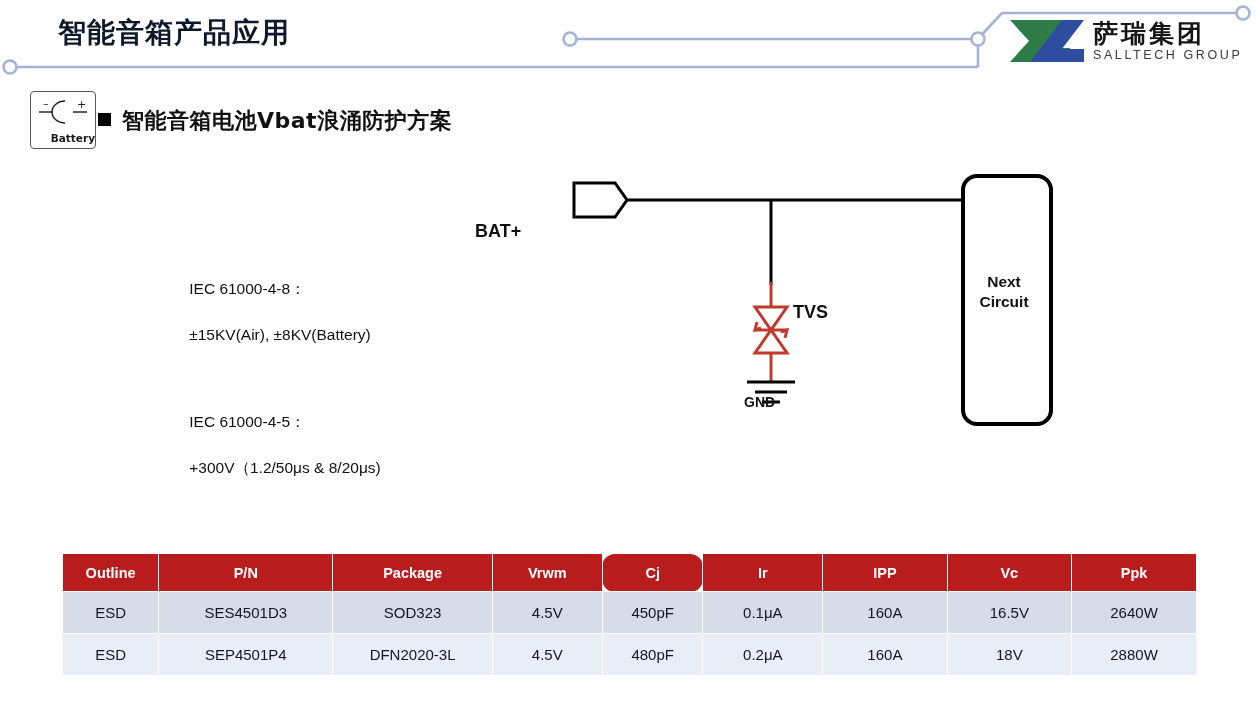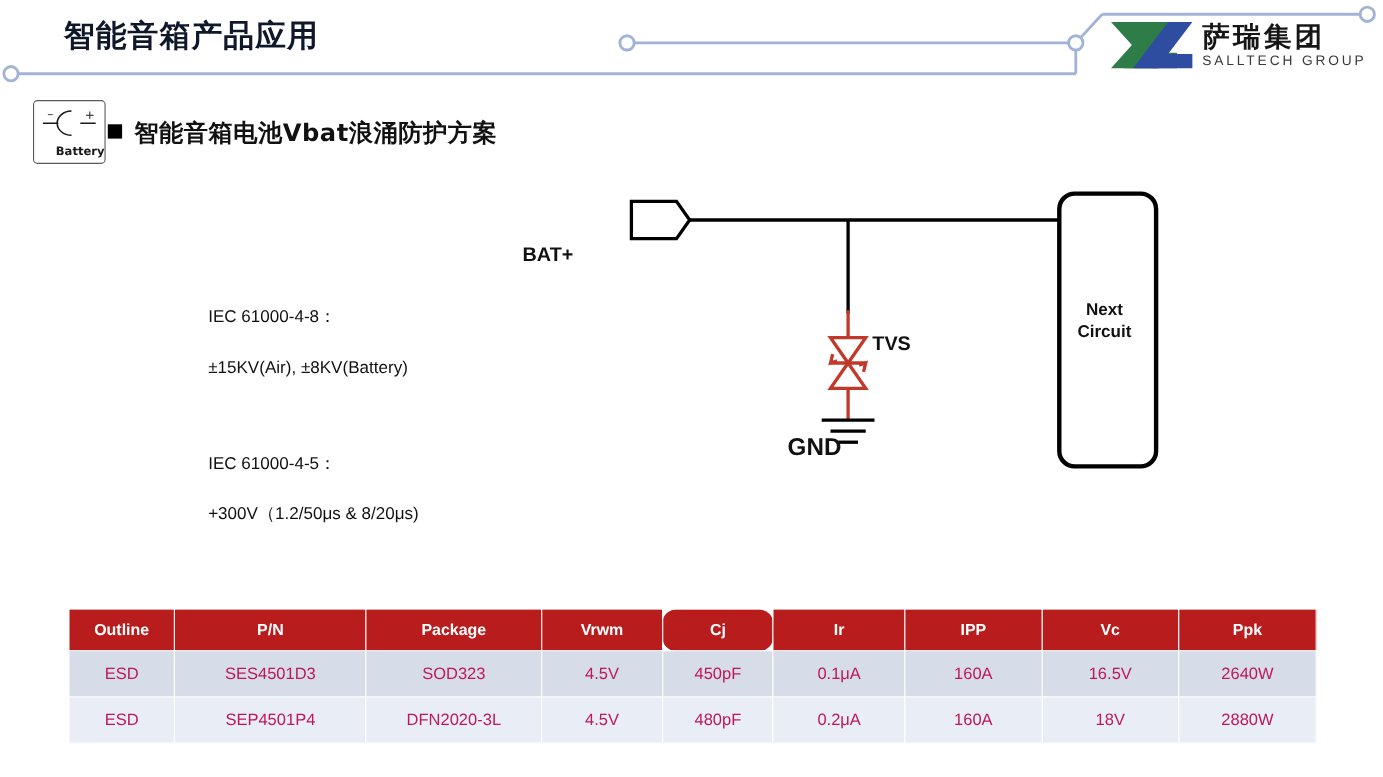--- a/index.html
+++ b/index.html
@@ -69,40 +69,40 @@
 
   
   .circuit{position:absolute;left:455px;top:170px;width:620px;height:270px;}
 
   .lbl{
     position:absolute;font-weight:bold;color:#111;
     font-family:"Liberation Sans",sans-serif;white-space:nowrap;
   }
   .lbl-bat{left:475px;top:221px;font-size:18px;}
   .lbl-tvs{left:793px;top:302px;font-size:18px;}
-  .lbl-gnd{left:716px;top:394px;font-size:22px;}
+  .lbl-gnd{left:744px;top:394px;font-size:14px;}
   .lbl-next{
     left:963px;top:272px;width:82px;text-align:center;
     font-size:15.5px;line-height:20px;
   }
 
   
   .spec-table{
     position:absolute;left:62px;top:553px;
     width:1135px;border-collapse:collapse;
     font-family:"Liberation Sans",sans-serif;
   }
   .spec-table th{
     background:#b91c1c;color:#ffffff;
     font-size:14.5px;font-weight:bold;
     height:35px;border:1.5px solid #ffffff;
     text-align:center;
   }
   .spec-table td{
-    font-size:15px;color:#be185d;
+    font-size:15px;color:#0f172a;
     height:39px;border:1.5px solid #ffffff;
     text-align:center;font-weight:normal;
   }
   .spec-table tbody tr:nth-child(1) td{background:#D6DCE8;}
   .spec-table tbody tr:nth-child(2) td{background:#E9EDF5;}
   .col-0{width:95px;}
   .col-1{width:175px;}
   .col-2{width:160px;}
   .col-3{width:110px;}
   .col-4{width:100px;border-radius:13px;}

